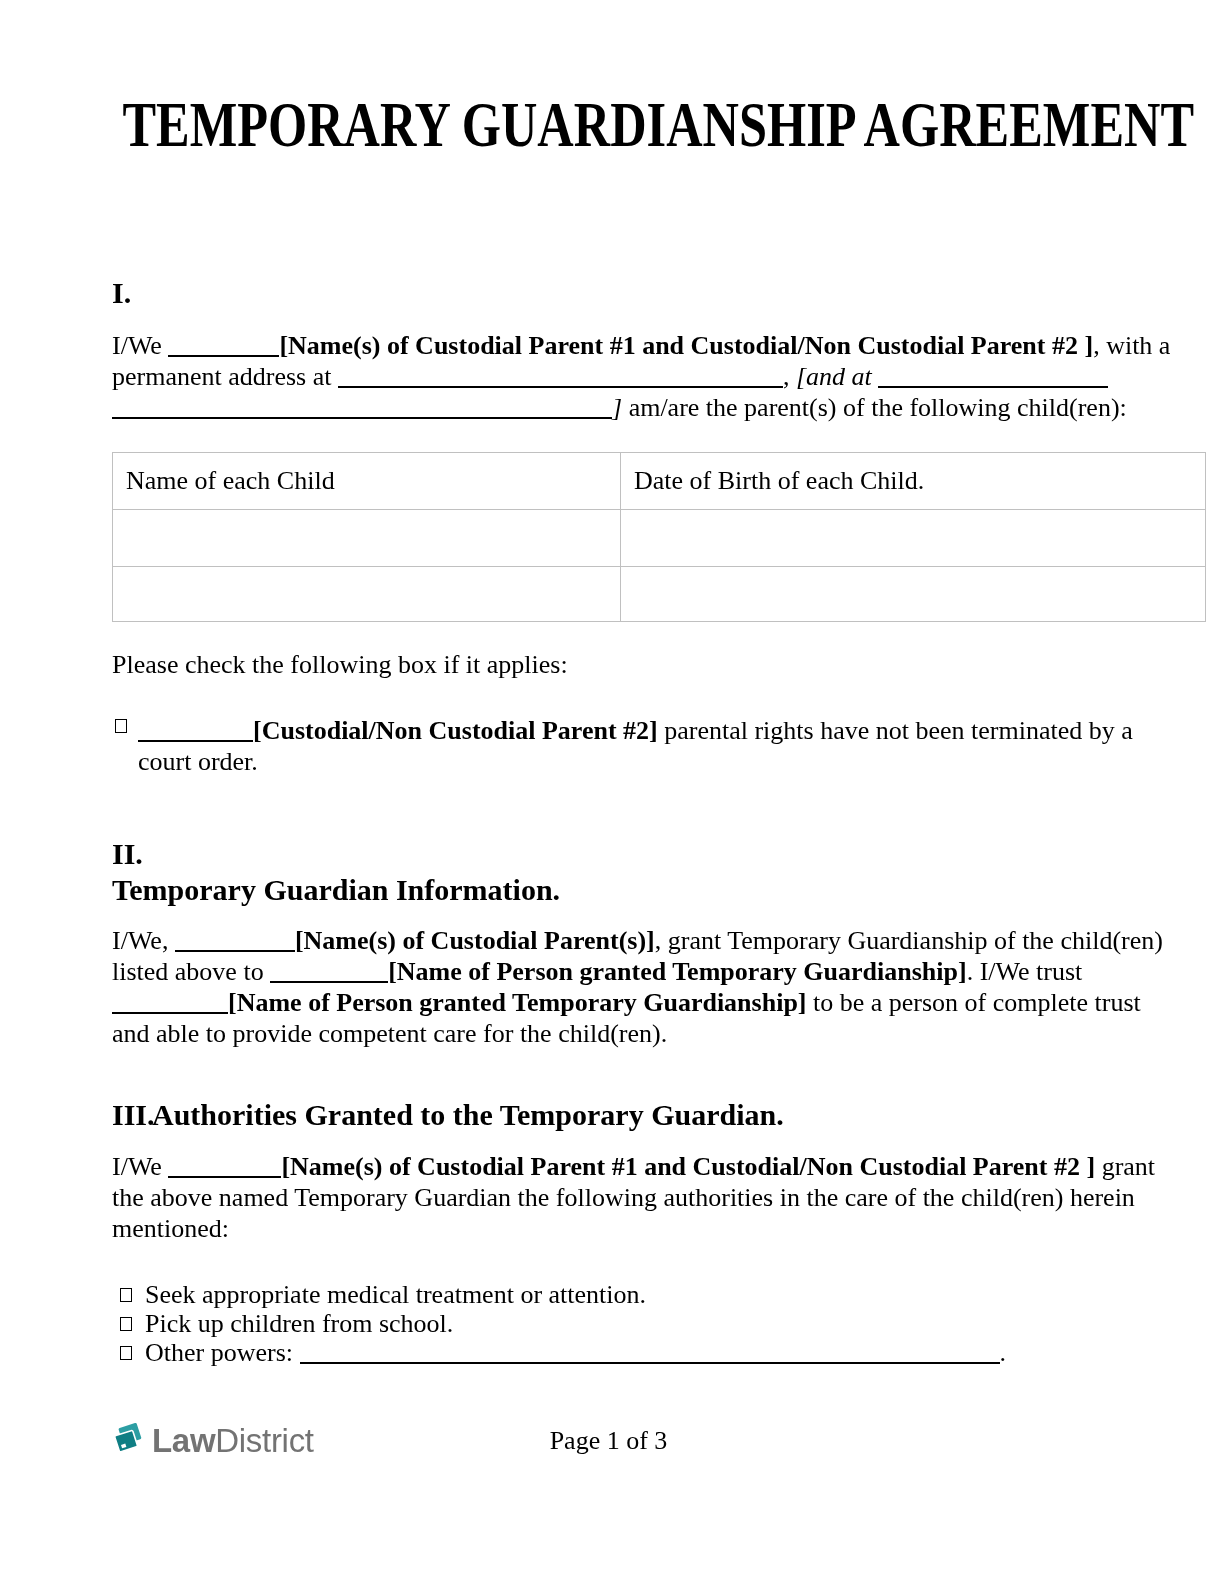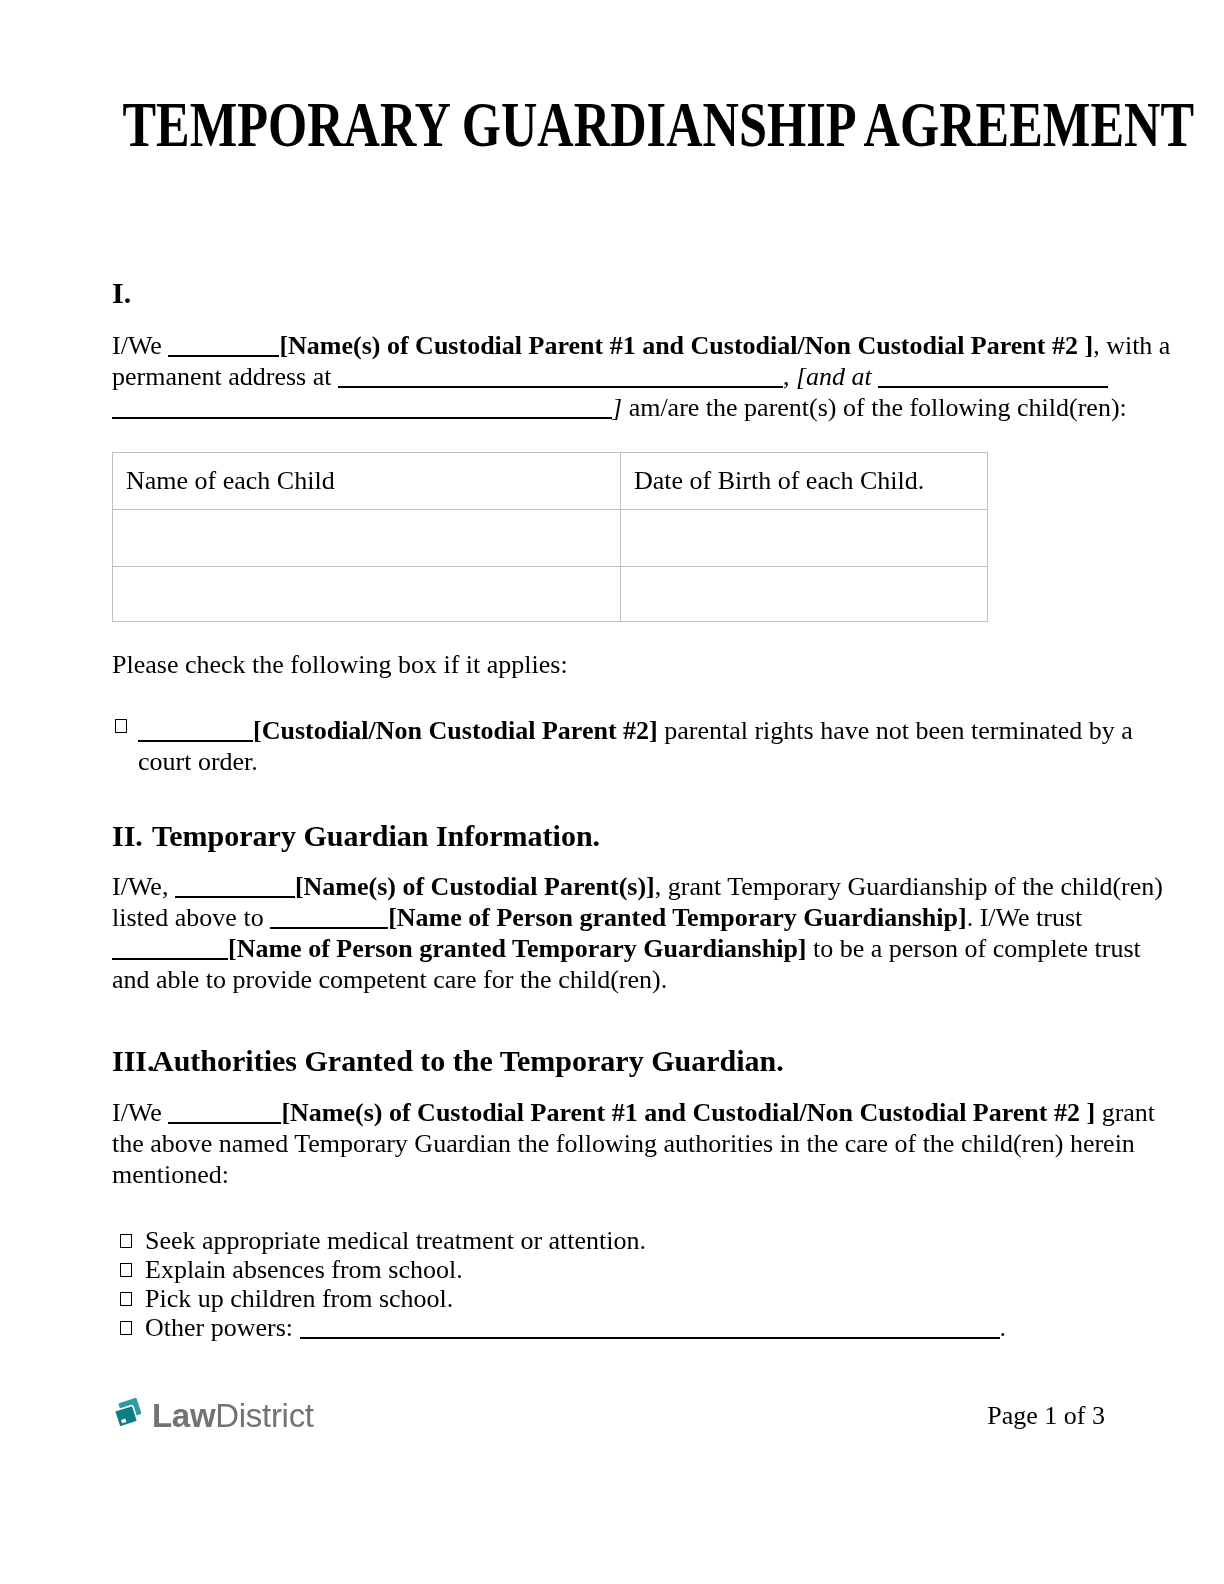--- a/index.html
+++ b/index.html
@@ -12,33 +12,33 @@
   .doc-title {
     display:block; font-size:63px; font-weight:bold; line-height:63px;
     white-space:nowrap; transform:scaleX(0.80); transform-origin:50% 50%;
   }
   
   .pagecol { margin-left:112px; width:993px; }
   
   .sec { display:flex; margin:0; font-size:30px; font-weight:bold; line-height:36px; }
   .sec .num { flex:none; width:40px; }
   .sec-1 { margin-top:118px; }
-  .sec-2 { margin-top:41px; }
+  .sec-2 { margin-top:59px;flex-direction:column; }
   .sec-3 { margin-top:48px; }
   
   .ln { font-size:26px; line-height:31px; white-space:nowrap; }
   .b { font-weight:bold; }
   .i { font-style:italic; }
   .bl { display:inline-block; height:20px; border-bottom:2px solid #000; position:relative; top:3px; }
   .p1 { margin-top:19px; }
   .p2 { margin-top:17px; }
   .p3 { margin-top:18px; }
   
   table.child-table {
-    border-collapse:collapse; table-layout:fixed; width:876px; margin-top:29px;
+    border-collapse:collapse; table-layout:fixed; width:1094px; margin-top:29px;
   }
   .child-table td {
     border:1px solid #c0c0c0; padding:0 0 0 13px; font-size:26px; vertical-align:middle;
   }
   .child-table tr.hdr td { height:56px; }
   .child-table tr.r1 td { height:56px; }
   .child-table tr.r2 td { height:54px; }
   
   .check-prompt { margin-top:27px; }
   .check-item { position:relative; margin-top:35px; padding-left:26px; }
@@ -51,21 +51,21 @@
   .auth-list { margin-top:36px; }
   .auth-item { font-size:26px; line-height:29px; white-space:nowrap;margin-left:8px; }
   .auth-item .cb { vertical-align:1px; margin-right:13px; }
   
   .footer { position:relative; margin-top:54px; height:44px; }
   .logo { position:absolute; left:0; top:1px; display:flex; align-items:center; }
   .logo-icon { margin-right:7px; }
   .logo-text { font-family:"Liberation Sans", sans-serif; font-size:33px; color:#737373; letter-spacing:-0.3px; }
   .logo-text .law { font-weight:700; }
   .logo-text .district { font-weight:400; }
-  .page-number { position:absolute; left:0; right:0; top:5px; text-align:right; font-size:26px; }
+  .page-number { position:absolute; left:0; right:0; top:5px; text-align:center; font-size:26px; }
 </style>
 </head>
 <body>
 
 <div class="doc">
 
   <div class="title-wrap">
     <span class="doc-title">TEMPORARY GUARDIANSHIP AGREEMENT</span>
   </div>
 
@@ -155,23 +155,20 @@
       <div class="ln">
         <span>mentioned:</span>
       </div>
     </div>
 
     <div class="auth-list">
       <div class="auth-item">
         <span class="cb"></span><span>Seek appropriate medical treatment or attention.</span>
       </div>
       <div class="auth-item">
-        <span class="cb"></span><span>Explain absences from school.</span>
-      </div>
-      <div class="auth-item">
         <span class="cb"></span><span>Pick up children from school.</span>
       </div>
       <div class="auth-item">
         <span class="cb"></span><span>Other powers: </span><span class="bl" style="width:700px"></span><span>.</span>
       </div>
     </div>
 
     <div class="footer">
       <div class="logo">
         <span class="logo-icon">

